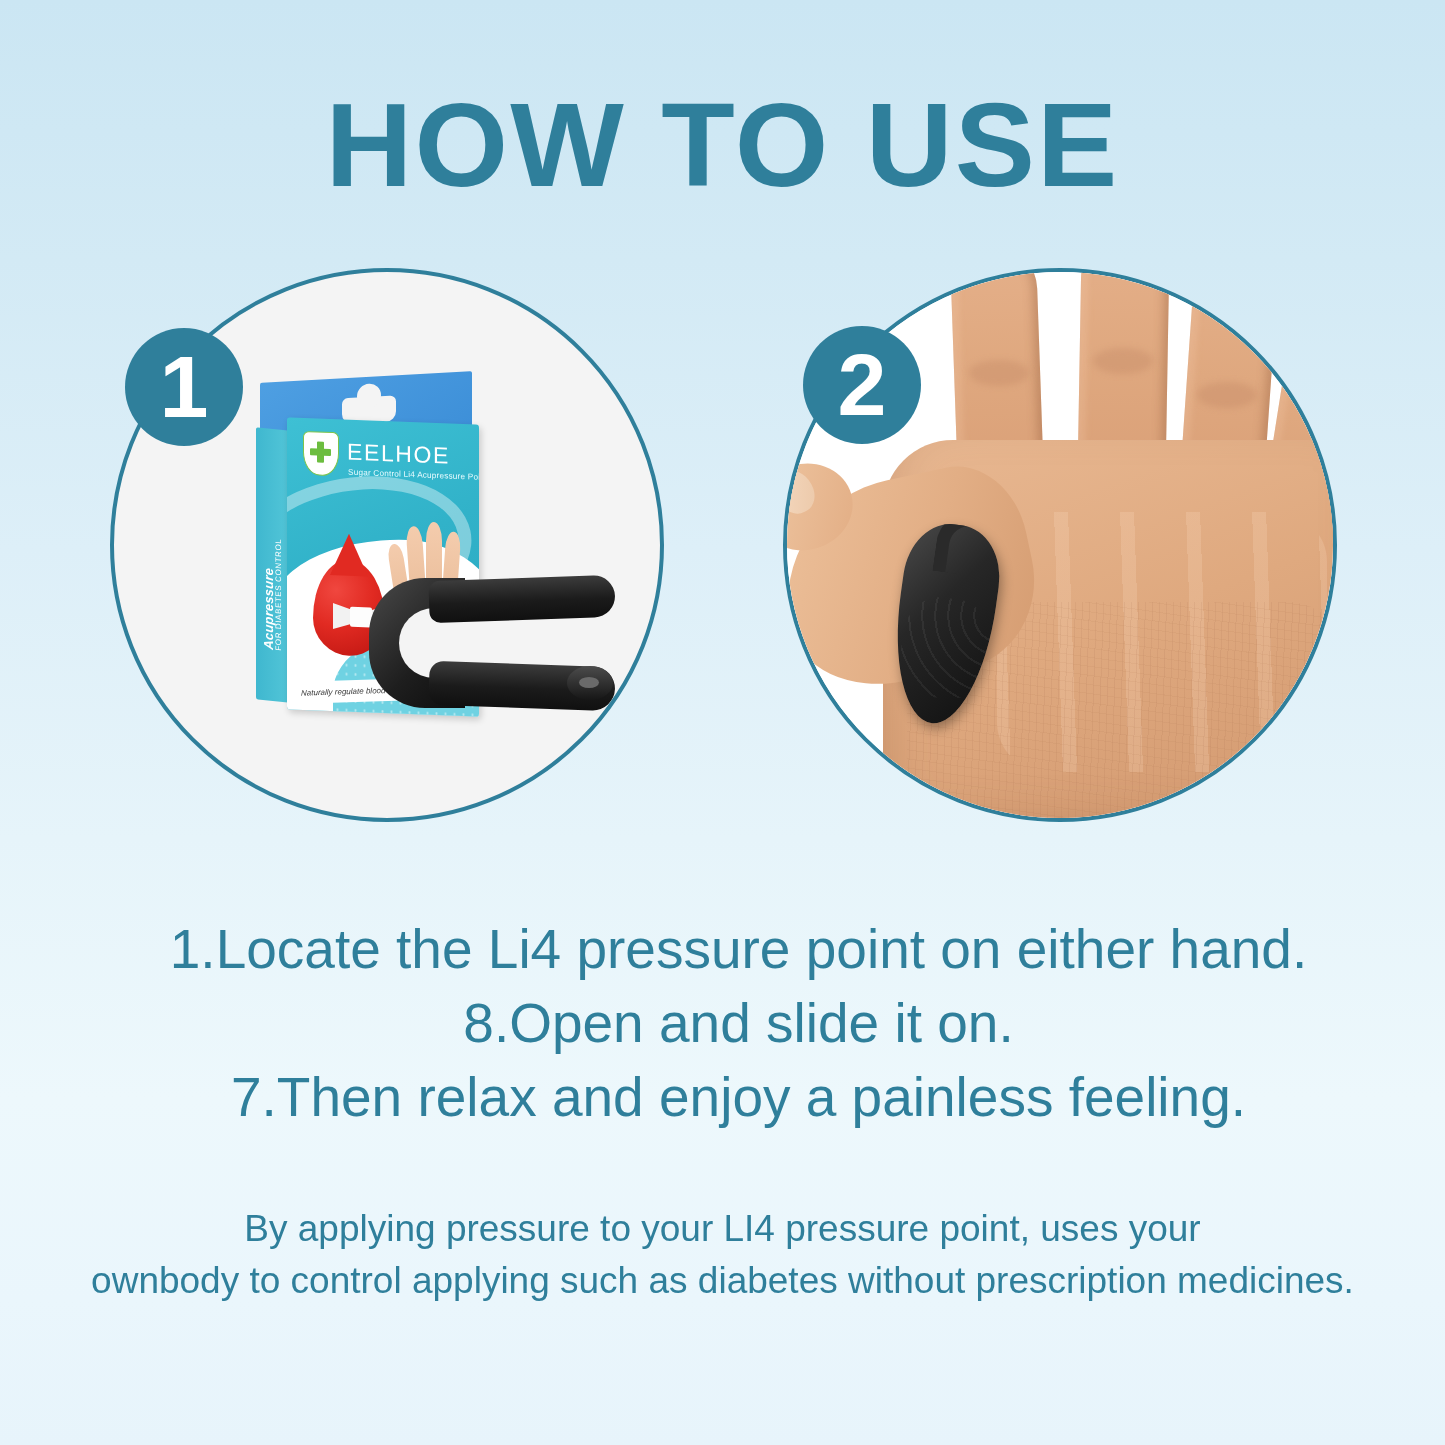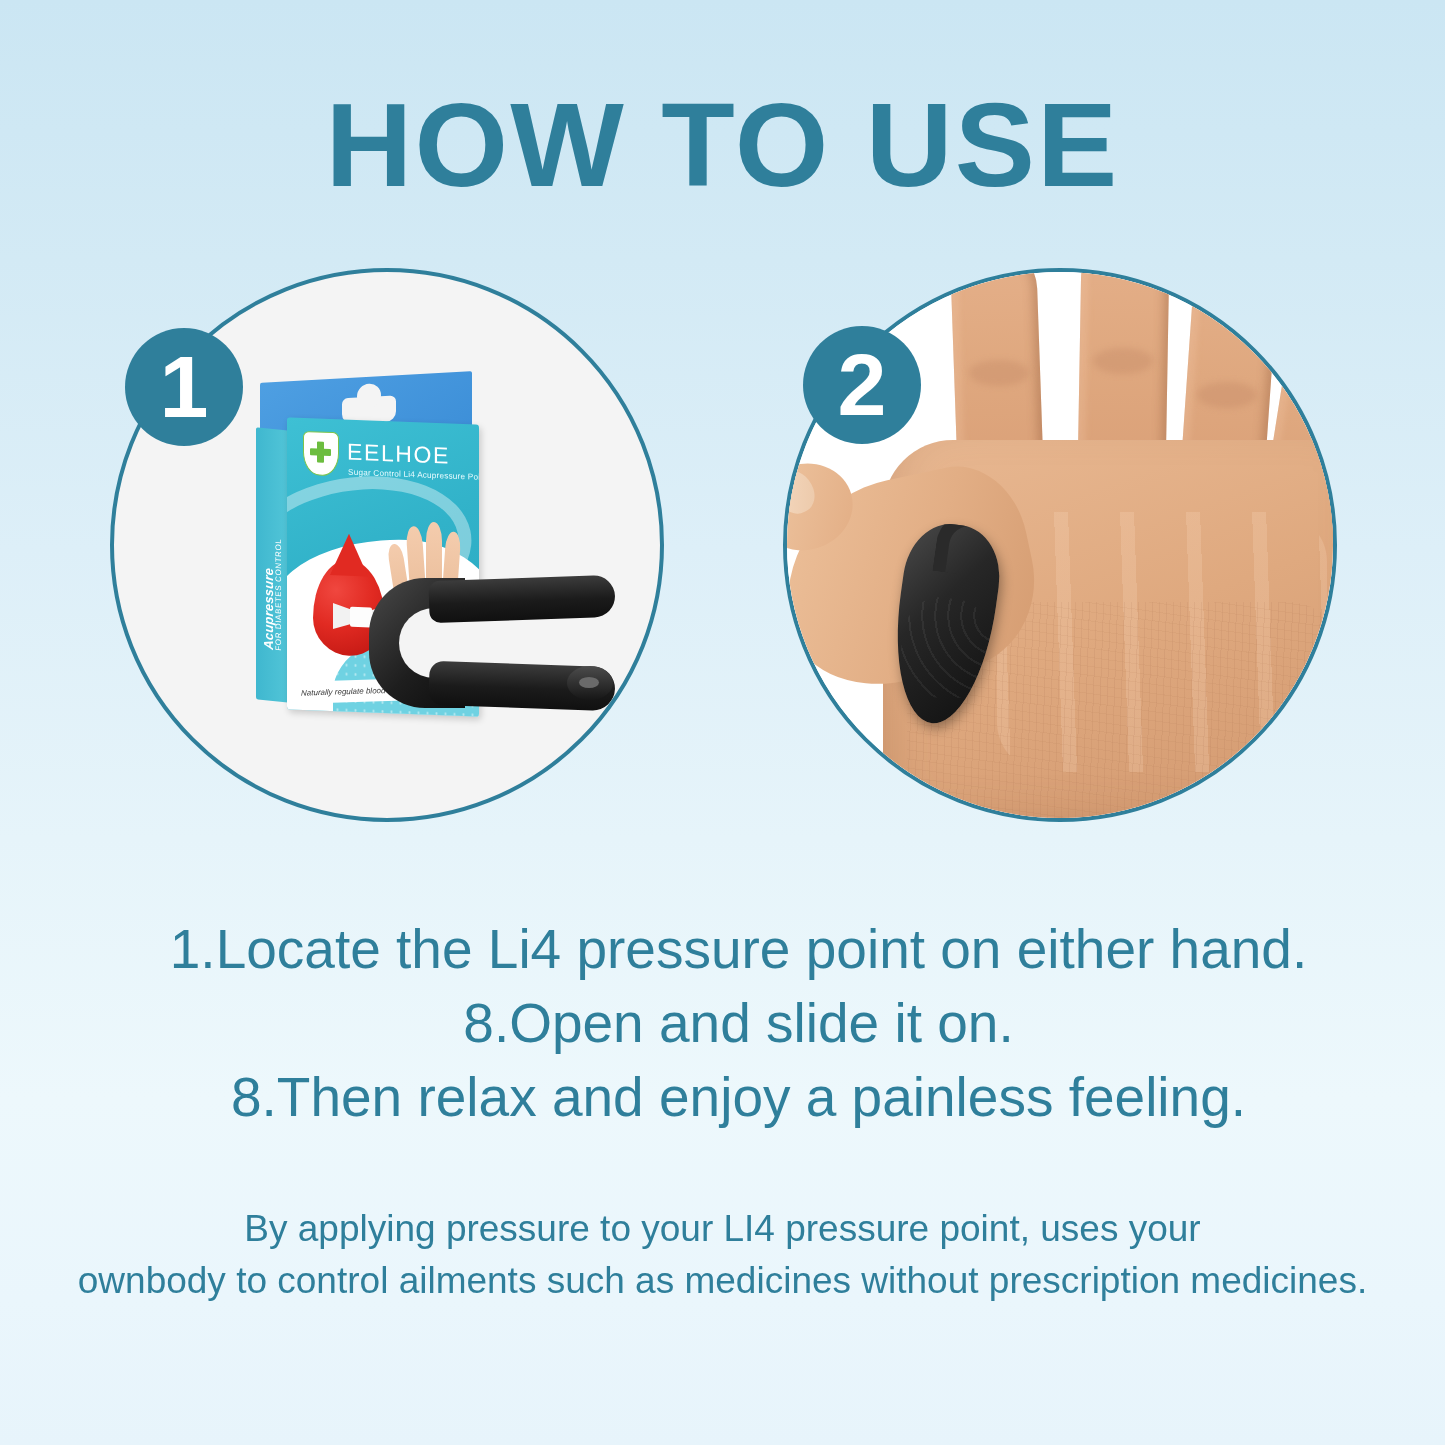--- a/index.html
+++ b/index.html
@@ -617,19 +617,19 @@
     </div>
 
     <div class="badge">2</div>
   </div>
 
 </div>
 
 <div class="steps-text">
   <div>1.Locate the Li4 pressure point on either hand.</div>
   <div>8.Open and slide it on.</div>
-  <div>8.Then relax and enjoy a painless feeling.</div>
+  <div>7.Then relax and enjoy a painless feeling.</div>
 </div>
 
 <div class="footer">
   <div>By applying pressure to your LI4 pressure point, uses your</div>
-  <div>ownbody to control ailments such as medicines without prescription medicines.</div>
+  <div>ownbody to control applying such as diabetes without prescription medicines.</div>
 </div>
 
 </body></html>

